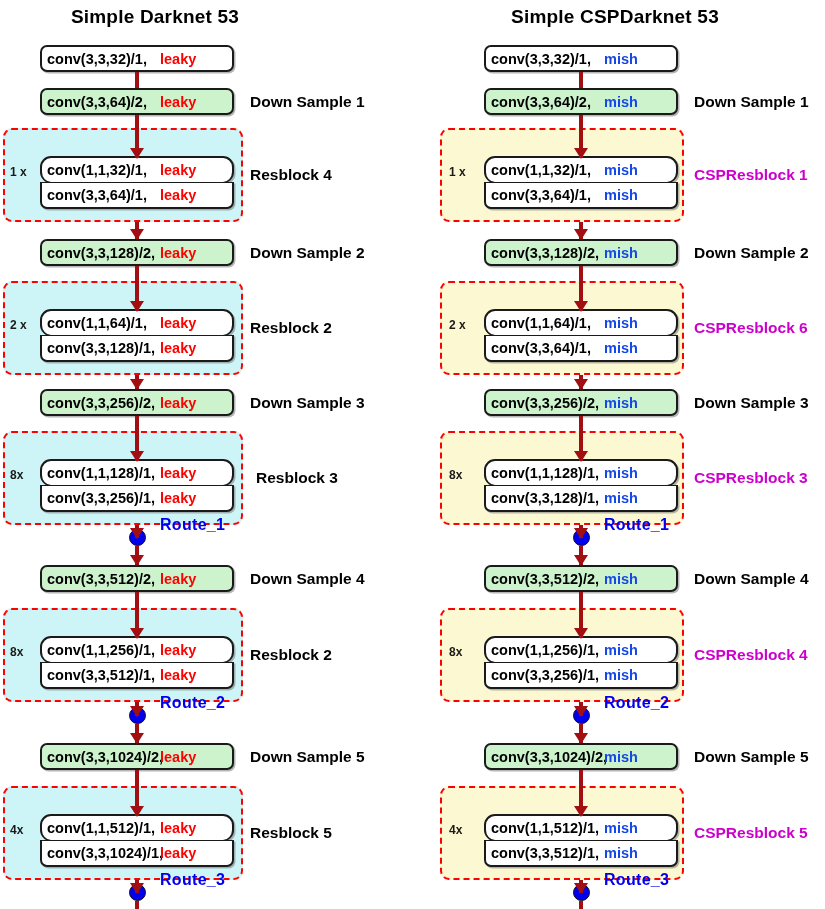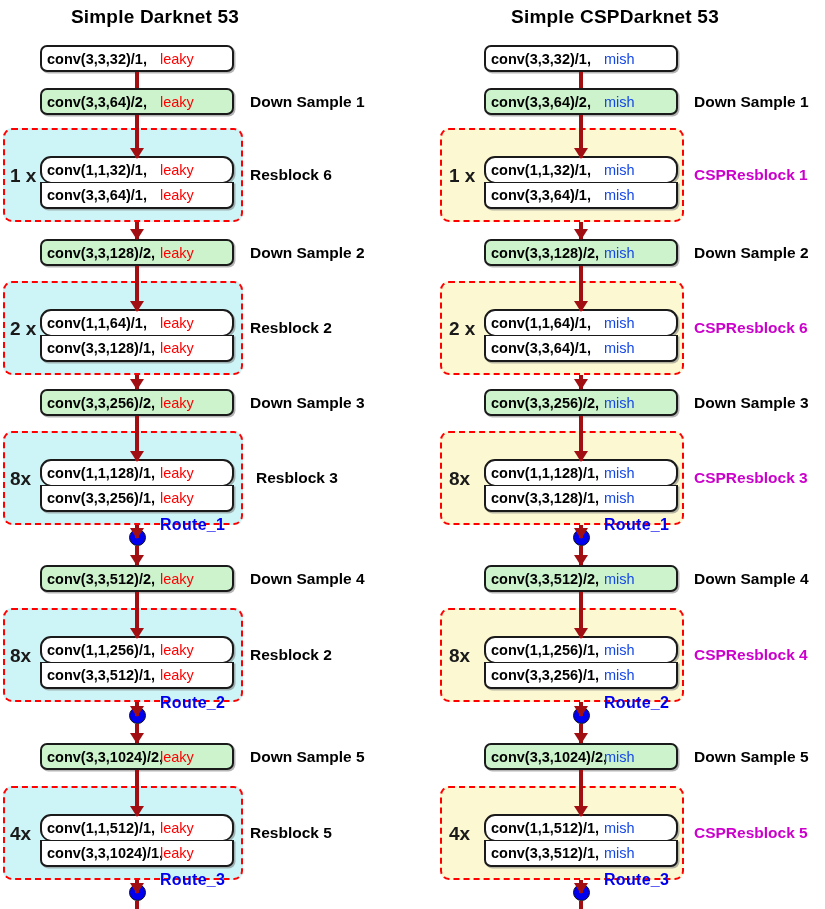--- a/index.html
+++ b/index.html
@@ -14,36 +14,36 @@
   
   .group-region{
     position:absolute;border:2px dashed #ff0000;border-radius:9px;
     box-sizing:border-box;
   }
   .group-region.cyan{background:#cdf4f7;}
   .group-region.yellow{background:#fcf8d2;}
 
   
   .mult{
-    position:absolute;font-weight:bold;font-size:19px;color:#1a1a1a;
+    position:absolute;font-weight:bold;font-size:12px;color:#1a1a1a;
     white-space:nowrap;
   }
 
   
   .conv-box{
     position:absolute;box-sizing:border-box;
     border:2px solid #1a1a1a;border-radius:7px;background:#ffffff;
     display:flex;align-items:center;
     font-weight:bold;font-size:14.5px;color:#000;
     padding-left:5px;white-space:nowrap;
     box-shadow:1.5px 1.5px 0 rgba(120,120,120,.55);
   }
   .conv-box.green{background:#ccf3cc;}
   .conv-box .spec{display:inline-block;}
-  .conv-box .act{position:absolute;font-weight:normal;}
+  .conv-box .act{position:absolute;font-weight:bold;}
   .act.leaky{color:#ff0000;}
   .act.mish{color:#1447e6;}
 
   
   .conv-box.pair-top{border-bottom-left-radius:0;border-bottom-right-radius:0;border-bottom-width:1px;border-radius:11px;}
   .conv-box.pair-bot{border-top-left-radius:0;border-top-right-radius:0;border-top-width:1px;}
 
   
   .side-label{
     position:absolute;font-weight:bold;font-size:15.5px;color:#000;
@@ -86,21 +86,21 @@
     <div class="group-region cyan" style="left: 3px; top: 128px; width: 240px; height: 94px;"></div>
     <div class="mult" style="left: 10px; top: 165px;">1 x</div>
     <div class="conv-box pair-top" style="left: 40px; top: 156px; width: 194px; height: 27px;">
       <span class="spec">conv(1,1,32)/1,</span>
       <span class="act leaky" style="left: 118px;">leaky</span>
     </div>
     <div class="conv-box pair-bot" style="left: 40px; top: 182px; width: 194px; height: 27px;">
       <span class="spec">conv(3,3,64)/1,</span>
       <span class="act leaky" style="left: 118px;">leaky</span>
     </div>
-    <div class="side-label" style="left: 250px; top: 166px;">Resblock 6</div>
+    <div class="side-label" style="left: 250px; top: 166px;">Resblock 4</div>
     <div class="conv-box green" style="left: 40px; top: 239px; width: 194px; height: 27px;">
       <span class="spec">conv(3,3,128)/2,</span>
       <span class="act leaky" style="left: 118px;">leaky</span>
     </div>
     <div class="side-label" style="left: 250px; top: 243.5px;">Down Sample 2</div>
     <div class="group-region cyan" style="left: 3px; top: 281px; width: 240px; height: 94px;"></div>
     <div class="mult" style="left: 10px; top: 318px;">2 x</div>
     <div class="conv-box pair-top" style="left: 40px; top: 309px; width: 194px; height: 27px;">
       <span class="spec">conv(1,1,64)/1,</span>
       <span class="act leaky" style="left: 118px;">leaky</span>

